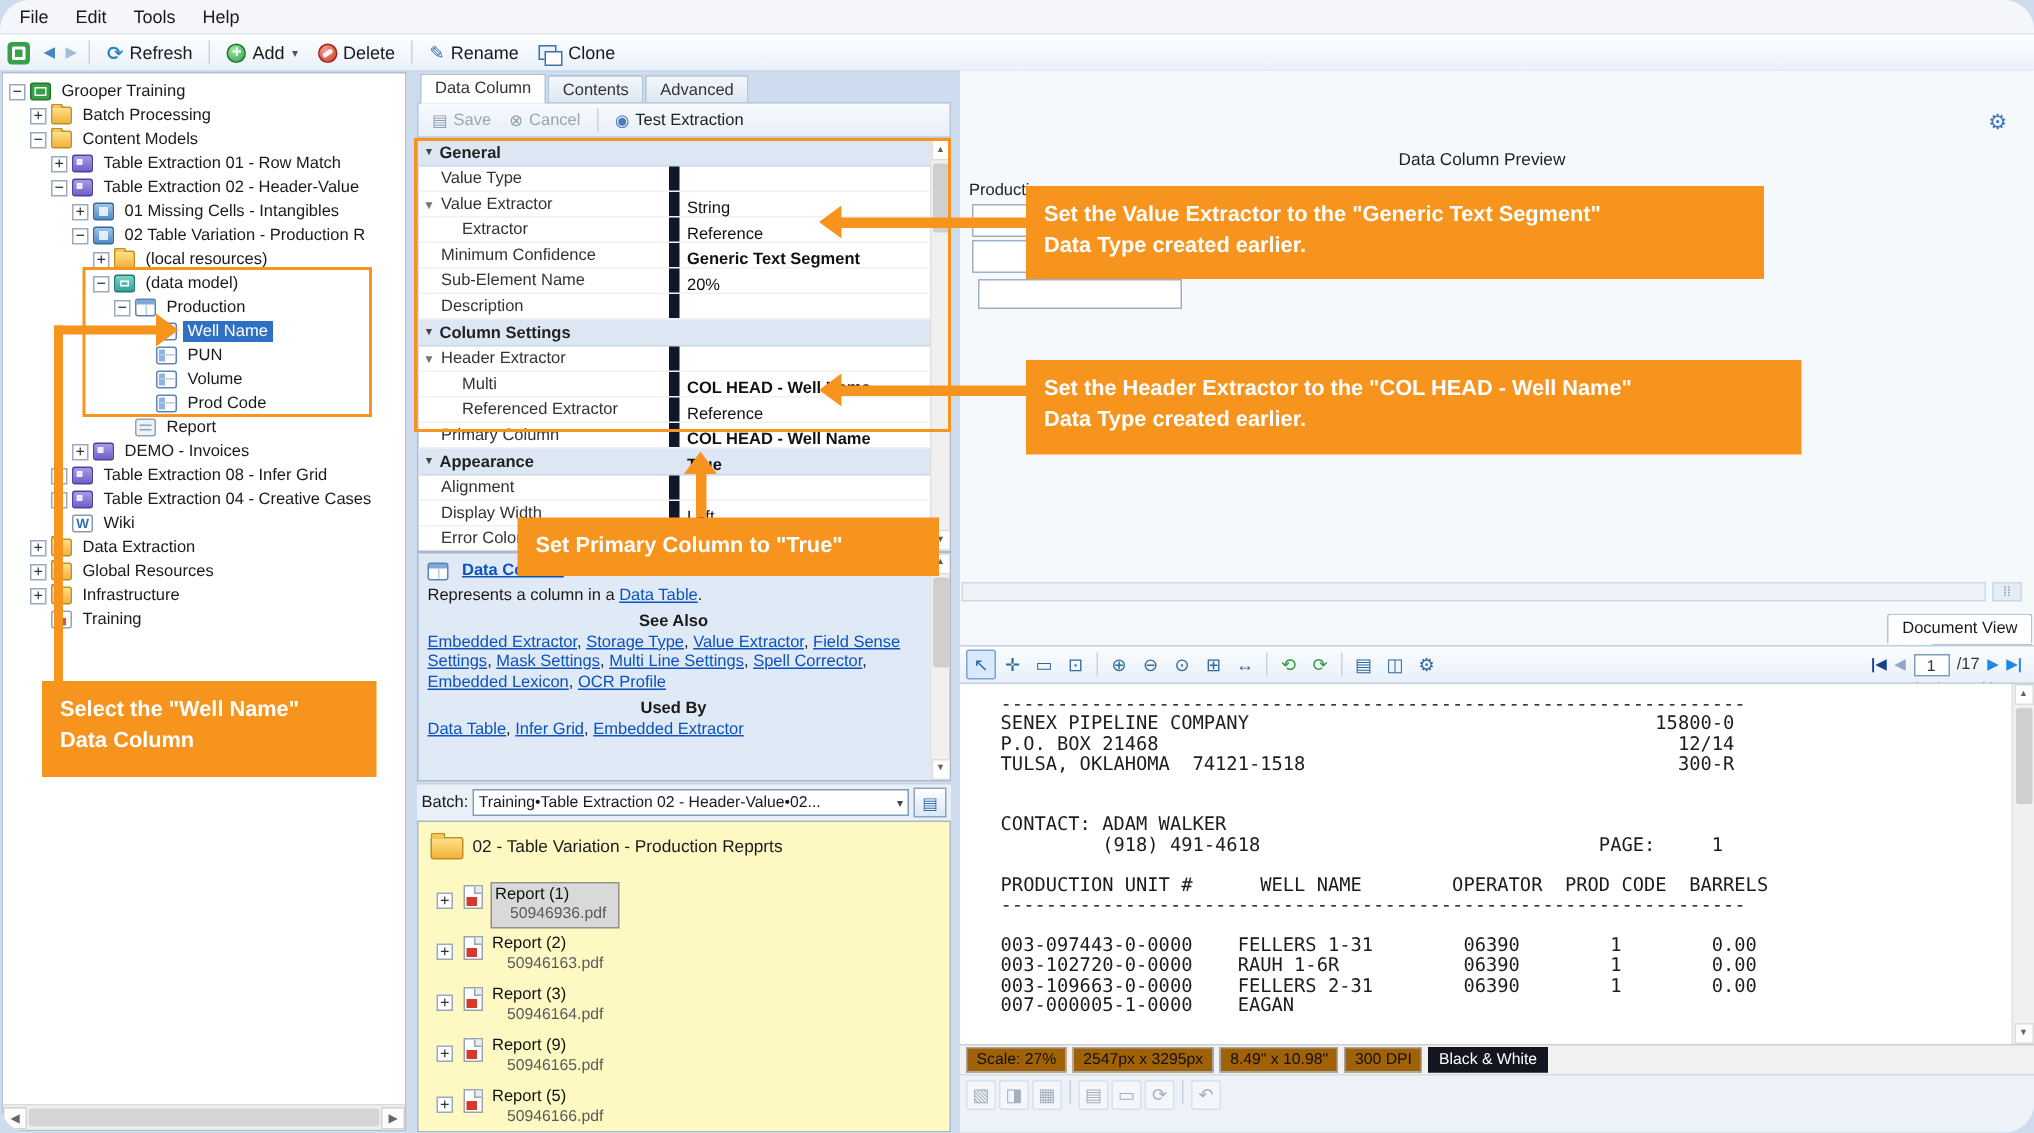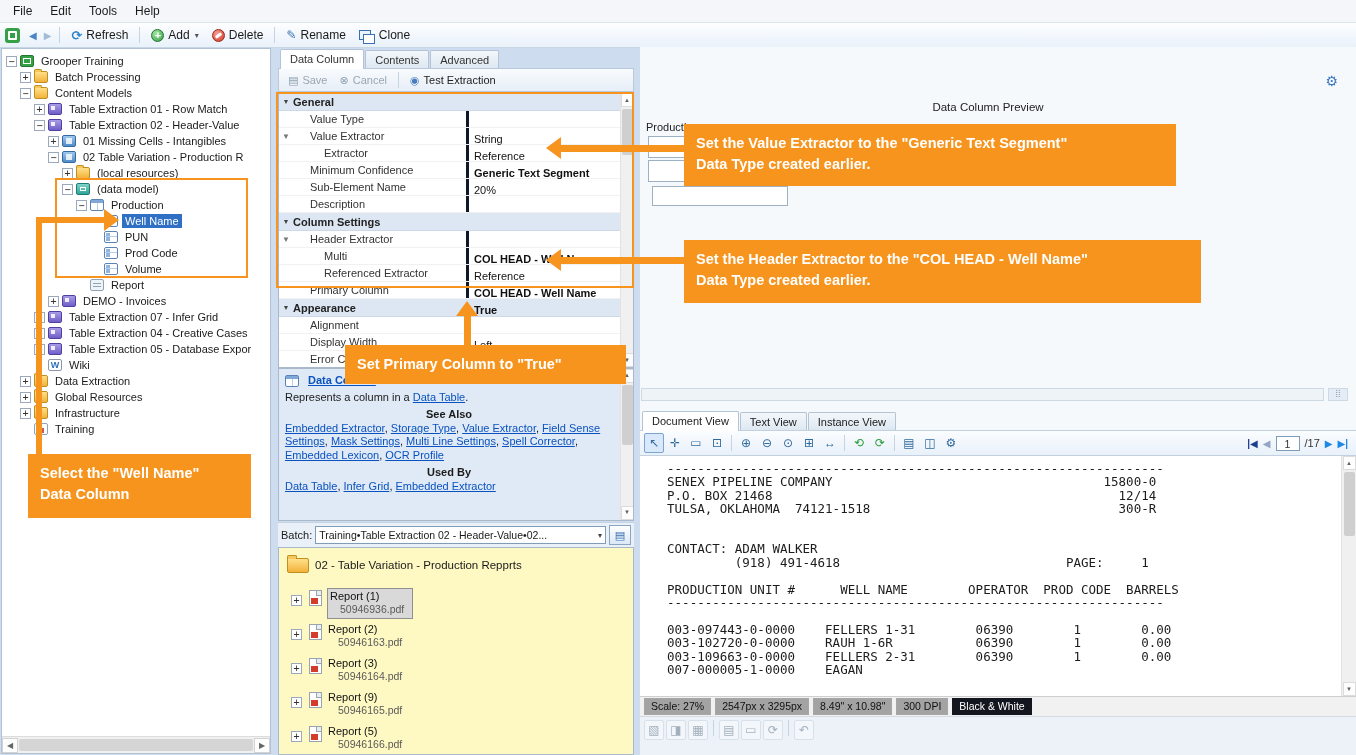--- a/index.html
+++ b/index.html
@@ -1,17 +1,17 @@
 <!DOCTYPE html>
 <html><head>
 <meta charset="utf-8">
 <style>
   html,body{margin:0;padding:0;background:#cdddef;}
   .window{position:relative;width:1356px;height:755px;background:#cdddef;overflow:hidden;
-    font-family:"Liberation Sans","DejaVu Sans",sans-serif;color:#1a1a1a;}
+    font-family:"Liberation Sans","DejaVu Sans",sans-serif;color:#1a1a1a;border-radius:20px;}
   
   .menubar{position:absolute;top:0;left:0;right:0;height:22px;background:#f4f6f9;border-bottom:1px solid #dfe5ec;
     display:flex;align-items:center;font-size:12px;padding-left:4px;}
   .mitem{padding:2px 9px;}
   
   .maintb{position:absolute;top:23px;left:0;right:0;height:24px;background:linear-gradient(#fdfeff,#e9f1fa);
     border-bottom:1px solid #c9d6e4;display:flex;align-items:center;font-size:12px;padding-left:3px;gap:1px;}
   .tbtn{display:flex;align-items:center;gap:4px;padding:2px 6px;border-radius:2px;}
   .tsep{width:1px;height:16px;background:#c6d3e1;margin:0 4px;}
   .navarr{color:#4a84c4;font-size:10px;padding:0 3px;}
@@ -72,21 +72,21 @@
   .savebar{position:absolute;left:0;right:0;top:21px;height:24px;background:linear-gradient(#f8fbfe,#e7eef7);border:1px solid #b9c8da;
     display:flex;align-items:center;font-size:11px;gap:2px;padding:0 4px;box-sizing:border-box;}
   .sbtn2{display:flex;align-items:center;gap:4px;padding:2px 5px;color:#222;}
   .sbtn2.dis{color:#9aa6b2;}
   .si{font-size:11px;color:#8fa0b0;}
   .si.test{color:#4a7dbd;}
   .pgrid{position:absolute;left:0;right:0;top:45px;height:276px;background:#fff;border:1px solid #a9b9ca;box-sizing:border-box;overflow:hidden;}
   .pgrows{position:absolute;left:0;top:0;right:13px;bottom:0;}
   .prow{display:flex;height:16px;border-bottom:1px solid #f1f1f1;font-size:11px;align-items:center;}
   .gut{width:14px;font-size:8px;color:#777;text-align:center;flex:none;}
-  .plabel{width:160px;flex:none;color:#333;border-right:3px solid #0f172a;height:100%;display:flex;align-items:center;box-sizing:border-box;padding-left:1px;overflow:hidden;white-space:nowrap;margin-left:16px;}
+  .plabel{width:160px;flex:none;color:#333;border-right:7px solid #0f172a;height:100%;display:flex;align-items:center;box-sizing:border-box;padding-left:1px;overflow:hidden;white-space:nowrap;}
   .prow.indent .plabel{padding-left:15px;}
   .pvalue{flex:1;padding-left:5px;color:#111;display:flex;align-items:center;height:100%;overflow:hidden;white-space:nowrap;margin-top:40px;}
   .bold{font-weight:bold;}
   .pcat{display:flex;height:17px;background:#dde7f3;border-bottom:1px solid #cdd9e6;align-items:center;font-size:11px;font-weight:bold;color:#222;}
   .pcat .chev{width:14px;text-align:center;font-size:7px;color:#444;}
   .editbox{border:1px solid #7f9db9;padding:0 12px 0 3px;background:#fff;min-width:26px;line-height:12px;}
   .vscroll{position:absolute;top:0;right:0;bottom:0;width:13px;background:#f0f0f0;border-left:1px solid #e2e2e2;display:flex;flex-direction:column;align-items:center;box-sizing:border-box;}
   .sarr{width:13px;height:14px;font-size:6px;color:#606060;background:#fdfdfd;border:1px solid #dcdcdc;display:flex;align-items:center;justify-content:center;box-sizing:border-box;flex:none;}
   .vthumb{width:11px;height:46px;background:#cfcfcf;border-radius:2px;margin-top:2px;flex:none;}
   .vfill{flex:1;}
@@ -119,41 +119,41 @@
   .rightpanel{position:absolute;left:640px;top:47px;right:0;bottom:0;background:#f6f9fc;}
   .wrench{position:absolute;top:26px;right:18px;font-size:14px;color:#3b77c2;}
   .pvtitle{position:absolute;top:54px;left:0;right:20px;text-align:center;font-size:11.5px;color:#222;}
   .pflabel{position:absolute;top:74px;left:6px;font-size:11px;color:#222;}
   .pbox{position:absolute;background:#fff;border:1px solid #9db0c5;box-sizing:border-box;}
   .b1{top:89px;left:8px;width:142px;height:22px;}
   .b2{top:113px;left:8px;width:142px;height:22px;}
   .b3{top:139px;left:12px;width:136px;height:20px;}
   .pvhscroll{position:absolute;top:341px;left:1px;right:32px;height:13px;background:#eef3f8;border:1px solid #cdd9e5;box-sizing:border-box;}
   .pvgrip{position:absolute;top:341px;right:8px;width:20px;height:13px;background:#e4ecf5;border:1px solid #cdd9e5;color:#7a8ba0;font-size:9px;line-height:11px;text-align:center;box-sizing:border-box;}
-  .vtabs{position:absolute;left:2px;right:0;top:361px;height:22px;display:flex;align-items:flex-end;font-size:11px;}
+  .vtabs{position:absolute;left:2px;right:0;top:361px;height:22px;display:flex;align-items:flex-end;font-size:11px;flex-direction:column;}
   .vtoolbar{position:absolute;left:0;right:0;top:383px;height:26px;background:linear-gradient(#fbfdff,#e8f0f9);
     border-top:1px solid #c2d0df;border-bottom:1px solid #c2d0df;display:flex;align-items:center;padding:0 4px;box-sizing:border-box;}
   .vtbicons{display:flex;align-items:center;gap:1px;}
   .vbtn{width:20px;height:20px;display:flex;align-items:center;justify-content:center;font-size:12px;color:#2f6a9e;border:1px solid transparent;border-radius:2px;box-sizing:border-box;}
   .vbtn.active{border-color:#7da4cf;background:#d9e8fa;}
   .vbtn.green{color:#2f9e3f;}
   .vsep{width:1px;height:16px;background:#c6d3e1;margin:0 3px;flex:none;}
   .pagenav{margin-left:auto;display:flex;align-items:center;gap:5px;font-size:11px;color:#333;padding-right:4px;}
   .pn{font-size:10px;font-weight:bold;}
   .pn.navy{color:#1d3f8f;}
   .pn.dim{color:#93a7c4;}
   .pn.blue{color:#1e88e5;}
   .pnbox{width:24px;height:15px;background:#fff;border:1px solid #7f9db9;text-align:center;line-height:15px;font-size:10.5px;box-sizing:border-box;}
   .docarea{position:absolute;left:0;right:0;top:409px;height:240px;background:#fff;overflow:hidden;}
   .doctext{position:absolute;left:12px;top:6px;font-family:"DejaVu Sans Mono","Liberation Mono",monospace;font-size:12.5px;line-height:13.4px;color:#1c1c1c;white-space:pre;}
   .dline{white-space:pre;}
   .docarea .vscroll{width:15px;}
   .statusbar{position:absolute;left:0;right:0;top:649px;height:20px;background:#f1f1f1;border-top:1px solid #cfcfcf;
     display:flex;align-items:center;gap:4px;padding:0 4px;font-size:10.5px;box-sizing:border-box;}
-  .chip{border:1px solid #a6a6a6;background:#a3a3a3;padding:1px 6px;color:#111;line-height:13px;}
+  .chip{border:1px solid #a6a6a6;background:#a16207;padding:1px 6px;color:#111;line-height:13px;}
   .chip.dark{background:#14161f;border-color:#14161f;color:#fff;}
   .btoolbar{position:absolute;left:0;right:0;top:669px;bottom:0;background:#edf2f8;border-top:1px solid #d3dce6;
     display:flex;align-items:flex-start;gap:2px;padding:3px 4px;box-sizing:border-box;}
   .bbtn{width:20px;height:20px;display:flex;align-items:center;justify-content:center;color:#a3afbc;font-size:12px;border:1px solid #d8e0ea;background:#f3f7fb;border-radius:2px;box-sizing:border-box;}
   
   .ol-rect{position:absolute;border:2px solid #F7941E;z-index:50;pointer-events:none;box-sizing:border-box;}
   .tree-rect{left:55px;top:178px;width:193px;height:100px;}
   .grid-rect{left:276px;top:92px;width:358px;height:196px;}
   .ol-bar{position:absolute;background:#F7941E;z-index:51;}
   .tri{position:absolute;width:0;height:0;z-index:51;}
@@ -266,51 +266,46 @@
           <span class="tlabel sel">Well Name</span>
         </div>
         <div class="trow" style="padding-left: 88px;">
           <span class="texp none"></span>
           <span class="tico column"></span>
           <span class="tlabel">PUN</span>
         </div>
         <div class="trow" style="padding-left: 88px;">
           <span class="texp none"></span>
           <span class="tico column"></span>
-          <span class="tlabel">Prod Code</span>
+          <span class="tlabel">Volume</span>
         </div>
         <div class="trow" style="padding-left: 88px;">
           <span class="texp none"></span>
           <span class="tico column"></span>
-          <span class="tlabel">Volume</span>
+          <span class="tlabel">Prod Code</span>
         </div>
         <div class="trow" style="padding-left: 74px;">
           <span class="texp none"></span>
           <span class="tico section"></span>
           <span class="tlabel">Report</span>
         </div>
         <div class="trow" style="padding-left: 46px;">
           <span class="texp">+</span>
           <span class="tico model2"></span>
           <span class="tlabel">DEMO - Invoices</span>
         </div>
         <div class="trow" style="padding-left: 32px;">
           <span class="texp">+</span>
           <span class="tico model"></span>
-          <span class="tlabel">Table Extraction 07 - Infer Grid</span>
+          <span class="tlabel">Table Extraction 08 - Infer Grid</span>
         </div>
         <div class="trow" style="padding-left: 32px;">
           <span class="texp">+</span>
           <span class="tico model"></span>
           <span class="tlabel">Table Extraction 04 - Creative Cases</span>
-        </div>
-        <div class="trow" style="padding-left: 32px;">
-          <span class="texp">+</span>
-          <span class="tico model"></span>
-          <span class="tlabel">Table Extraction 05 - Database Expor</span>
         </div>
         <div class="trow" style="padding-left: 32px;">
           <span class="texp none"></span>
           <span class="tico wiki"></span>
           <span class="tlabel">Wiki</span>
         </div>
         <div class="trow" style="padding-left: 18px;">
           <span class="texp">+</span>
           <span class="tico folder"></span>
           <span class="tlabel">Data Extraction</span>

